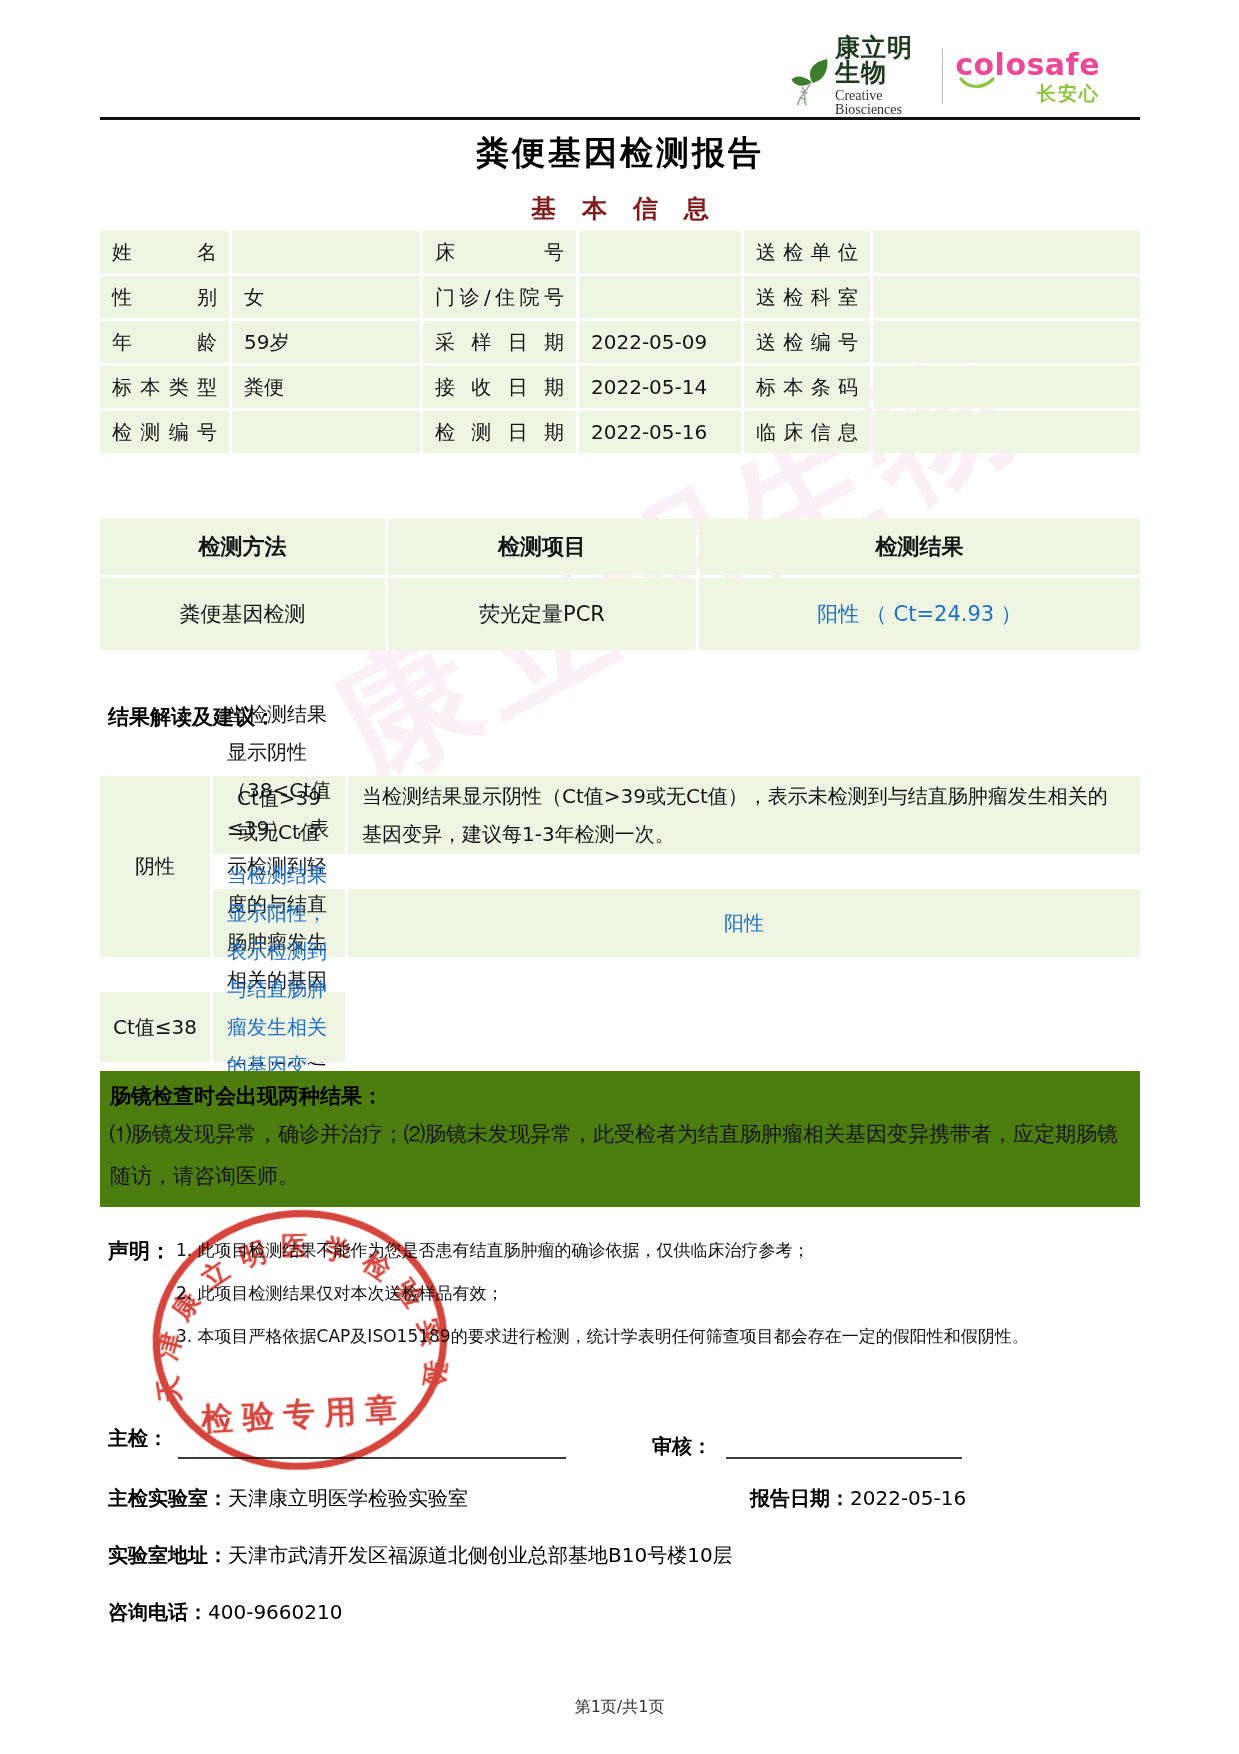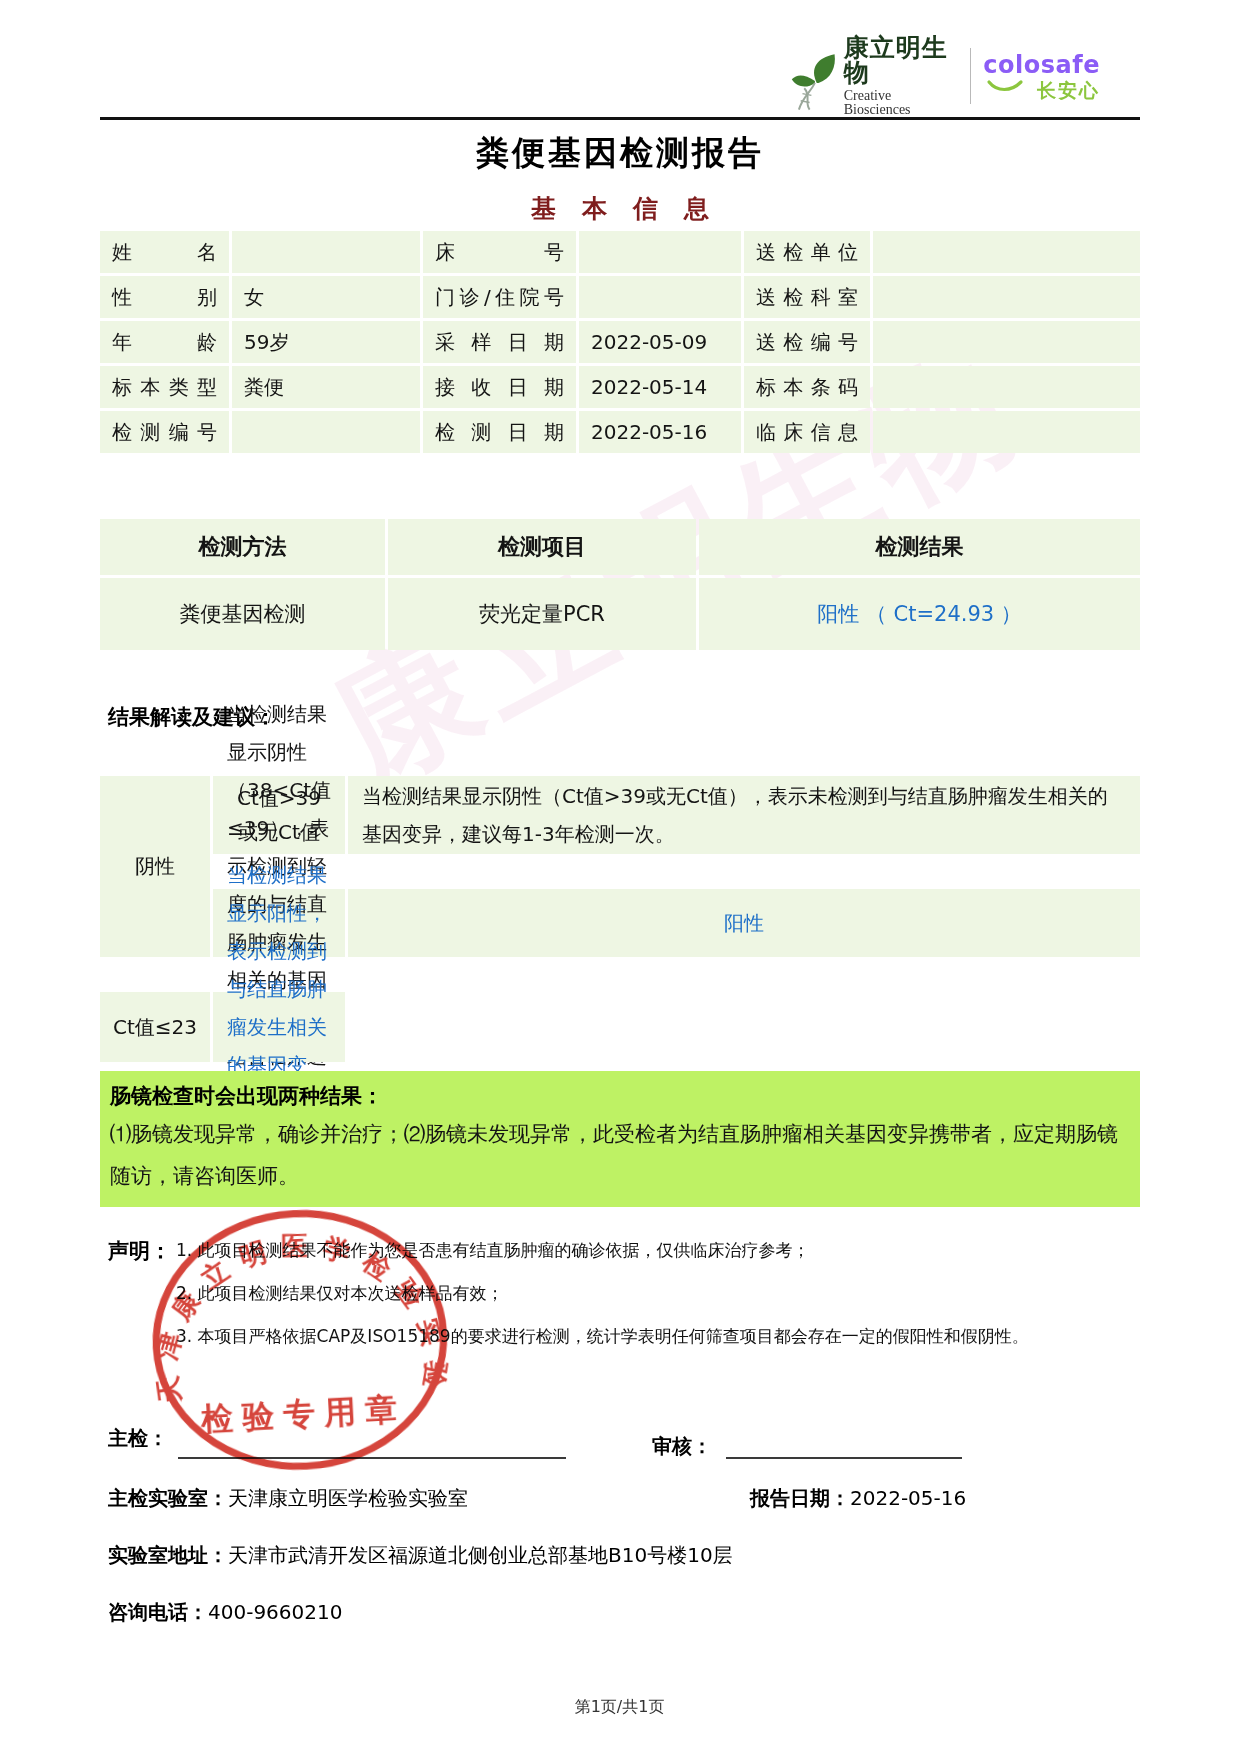--- a/index.html
+++ b/index.html
@@ -8,21 +8,21 @@
 
   
   .logos{position:absolute;top:38px;left:790px;width:310px;height:76px;display:flex;align-items:center;}
   .brand{display:flex;align-items:flex-end;}
   .leaf-icon{width:58px;height:70px;margin-right:2px;}
   .brand-txt{display:flex;flex-direction:column;line-height:1;}
   .brand-cn{font-size:25px;font-weight:bold;color:#1d3a1d;letter-spacing:1px;}
   .brand-en{font-family:"Liberation Serif","DejaVu Serif",serif;font-size:14px;color:#333;margin-top:4px;}
   .logo-divider{width:2px;height:56px;background:#b9b9b9;margin:0 12px 0 10px;}
   .colosafe{display:flex;flex-direction:column;align-items:flex-end;line-height:1;position:relative;}
-  .colosafe-word{font-size:24px;font-weight:bold;color:#8b5cf6;letter-spacing:.5px;}
+  .colosafe-word{font-size:30px;font-weight:bold;color:#ec4899;letter-spacing:.5px;}
   .colosafe-smile{position:absolute;left:2px;top:26px;width:40px;height:14px;}
   .colosafe-cn{font-size:19px;font-weight:bold;color:#8cc63e;margin-top:4px;letter-spacing:2px;}
 
   .header-rule{position:absolute;top:117px;left:100px;width:1040px;height:3px;background:#111;}
 
   
   .report-title{position:absolute;top:131px;left:100px;width:1040px;text-align:center;font-size:33px;font-weight:bold;letter-spacing:3px;color:#000;}
   .basic-heading{position:absolute;top:192px;left:100px;width:1040px;text-align:center;font-size:25px;font-weight:bold;letter-spacing:26px;padding-left:26px;box-sizing:border-box;color:#7f1d1d;}
 
   
@@ -38,21 +38,21 @@
   .res-blue{color:#1e6fc8;}
 
   .interp-heading{position:absolute;top:703px;left:108px;font-size:21px;font-weight:bold;color:#000;}
   .interp-grid{position:absolute;top:744px;left:100px;width:1040px;display:grid;grid-template-columns:110px 132px 1fr;grid-template-rows:110px 100px 102px;gap:3px;}
   .interp-grid .cell{display:flex;align-items:center;justify-content:center;text-align:center;margin-top:32px;}
   .interp-grid .rng{white-space:pre-line;font-size:20px;line-height:1.7;}
   .interp-grid .desc{justify-content:flex-start;text-align:left;padding:0 14px;font-size:20px;line-height:38px;}
   .cat-neg{grid-row:1/3;grid-column:1;}
   .blue{color:#1e6fc8;}
 
-  .colono{position:absolute;top:1071px;left:100px;width:1040px;background:#bef264;box-sizing:border-box;padding:8px 10px 10px 10px;}
+  .colono{position:absolute;top:1071px;left:100px;width:1040px;background:#4d7c0f;box-sizing:border-box;padding:8px 10px 10px 10px;}
   .colono-h{font-size:21px;font-weight:bold;line-height:34px;color:#000;}
   .colono-b{font-size:21px;line-height:42px;color:#141414;}
 
   
   .statement{position:absolute;top:1237px;left:100px;width:1040px;}
   .stmt-label{position:absolute;left:8px;top:0;font-size:21px;font-weight:bold;color:#000;}
   .stmt-items{margin-left:76px;padding-top:5px;}
   .stmt-items div{font-size:17px;color:#111;margin-bottom:26px;line-height:17px;}
 
   
@@ -162,21 +162,21 @@
     </div>
 
     <div class="interp-heading">结果解读及建议：</div>
     <div class="interp-grid">
       <div class="cell cat-neg">阴性</div>
       <div class="cell rng">Ct值&gt;39
 或无Ct值</div>
       <div class="cell desc">当检测结果显示阴性（Ct值&gt;39或无Ct值），表示未检测到与结直肠肿瘤发生相关的基因变异，建议每1-3年检测一次。</div>
       <div class="cell desc">当检测结果显示阴性（38&lt;Ct值≤39），表示检测到轻度的与结直肠肿瘤发生相关的基因变异，建议结合临床进一步肠镜检查。</div>
       <div class="cell blue">阳性</div>
-      <div class="cell rng">Ct值≤23</div>
+      <div class="cell rng">Ct值≤38</div>
       <div class="cell desc blue">当检测结果显示阳性，表示检测到与结直肠肿瘤发生相关的基因变异，推荐进一步做肠镜检查。</div>
     </div>
 
     <div class="colono">
       <div class="colono-h">肠镜检查时会出现两种结果：</div>
       <div class="colono-b">⑴肠镜发现异常，确诊并治疗；⑵肠镜未发现异常，此受检者为结直肠肿瘤相关基因变异携带者，应定期肠镜随访，请咨询医师。</div>
     </div>
 
     <div class="statement">
       <div class="stmt-label">声明：</div>

